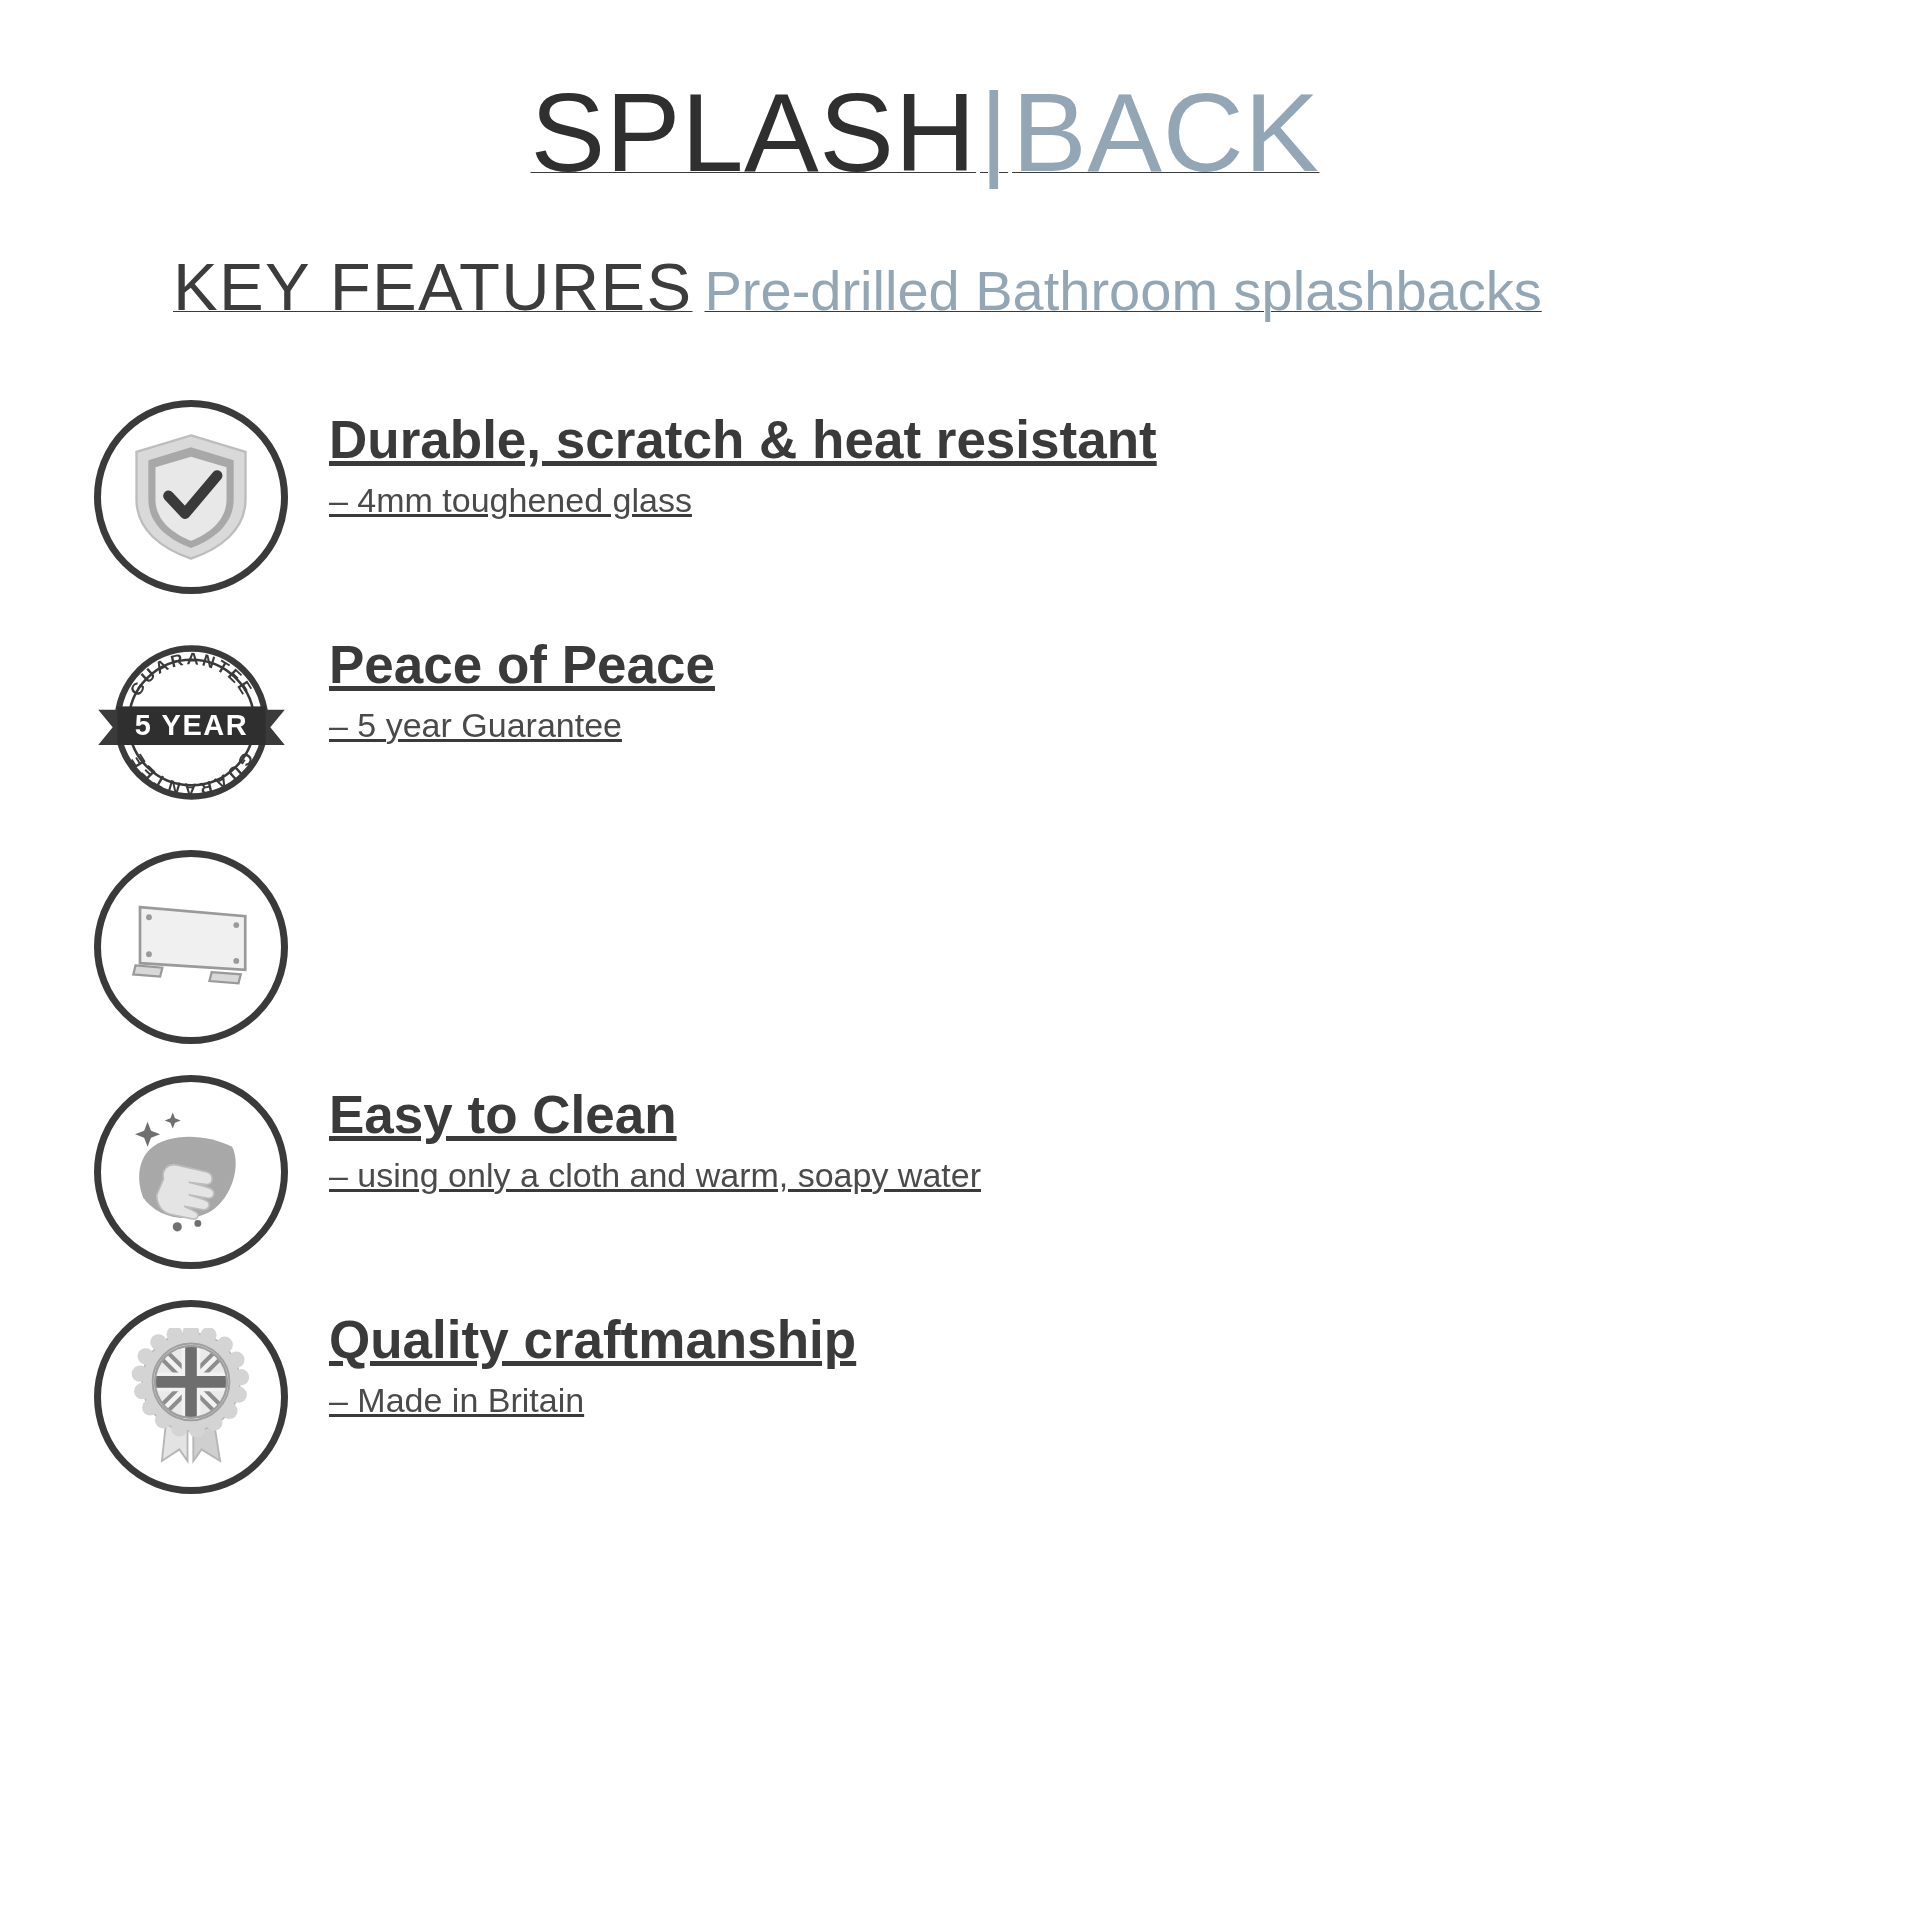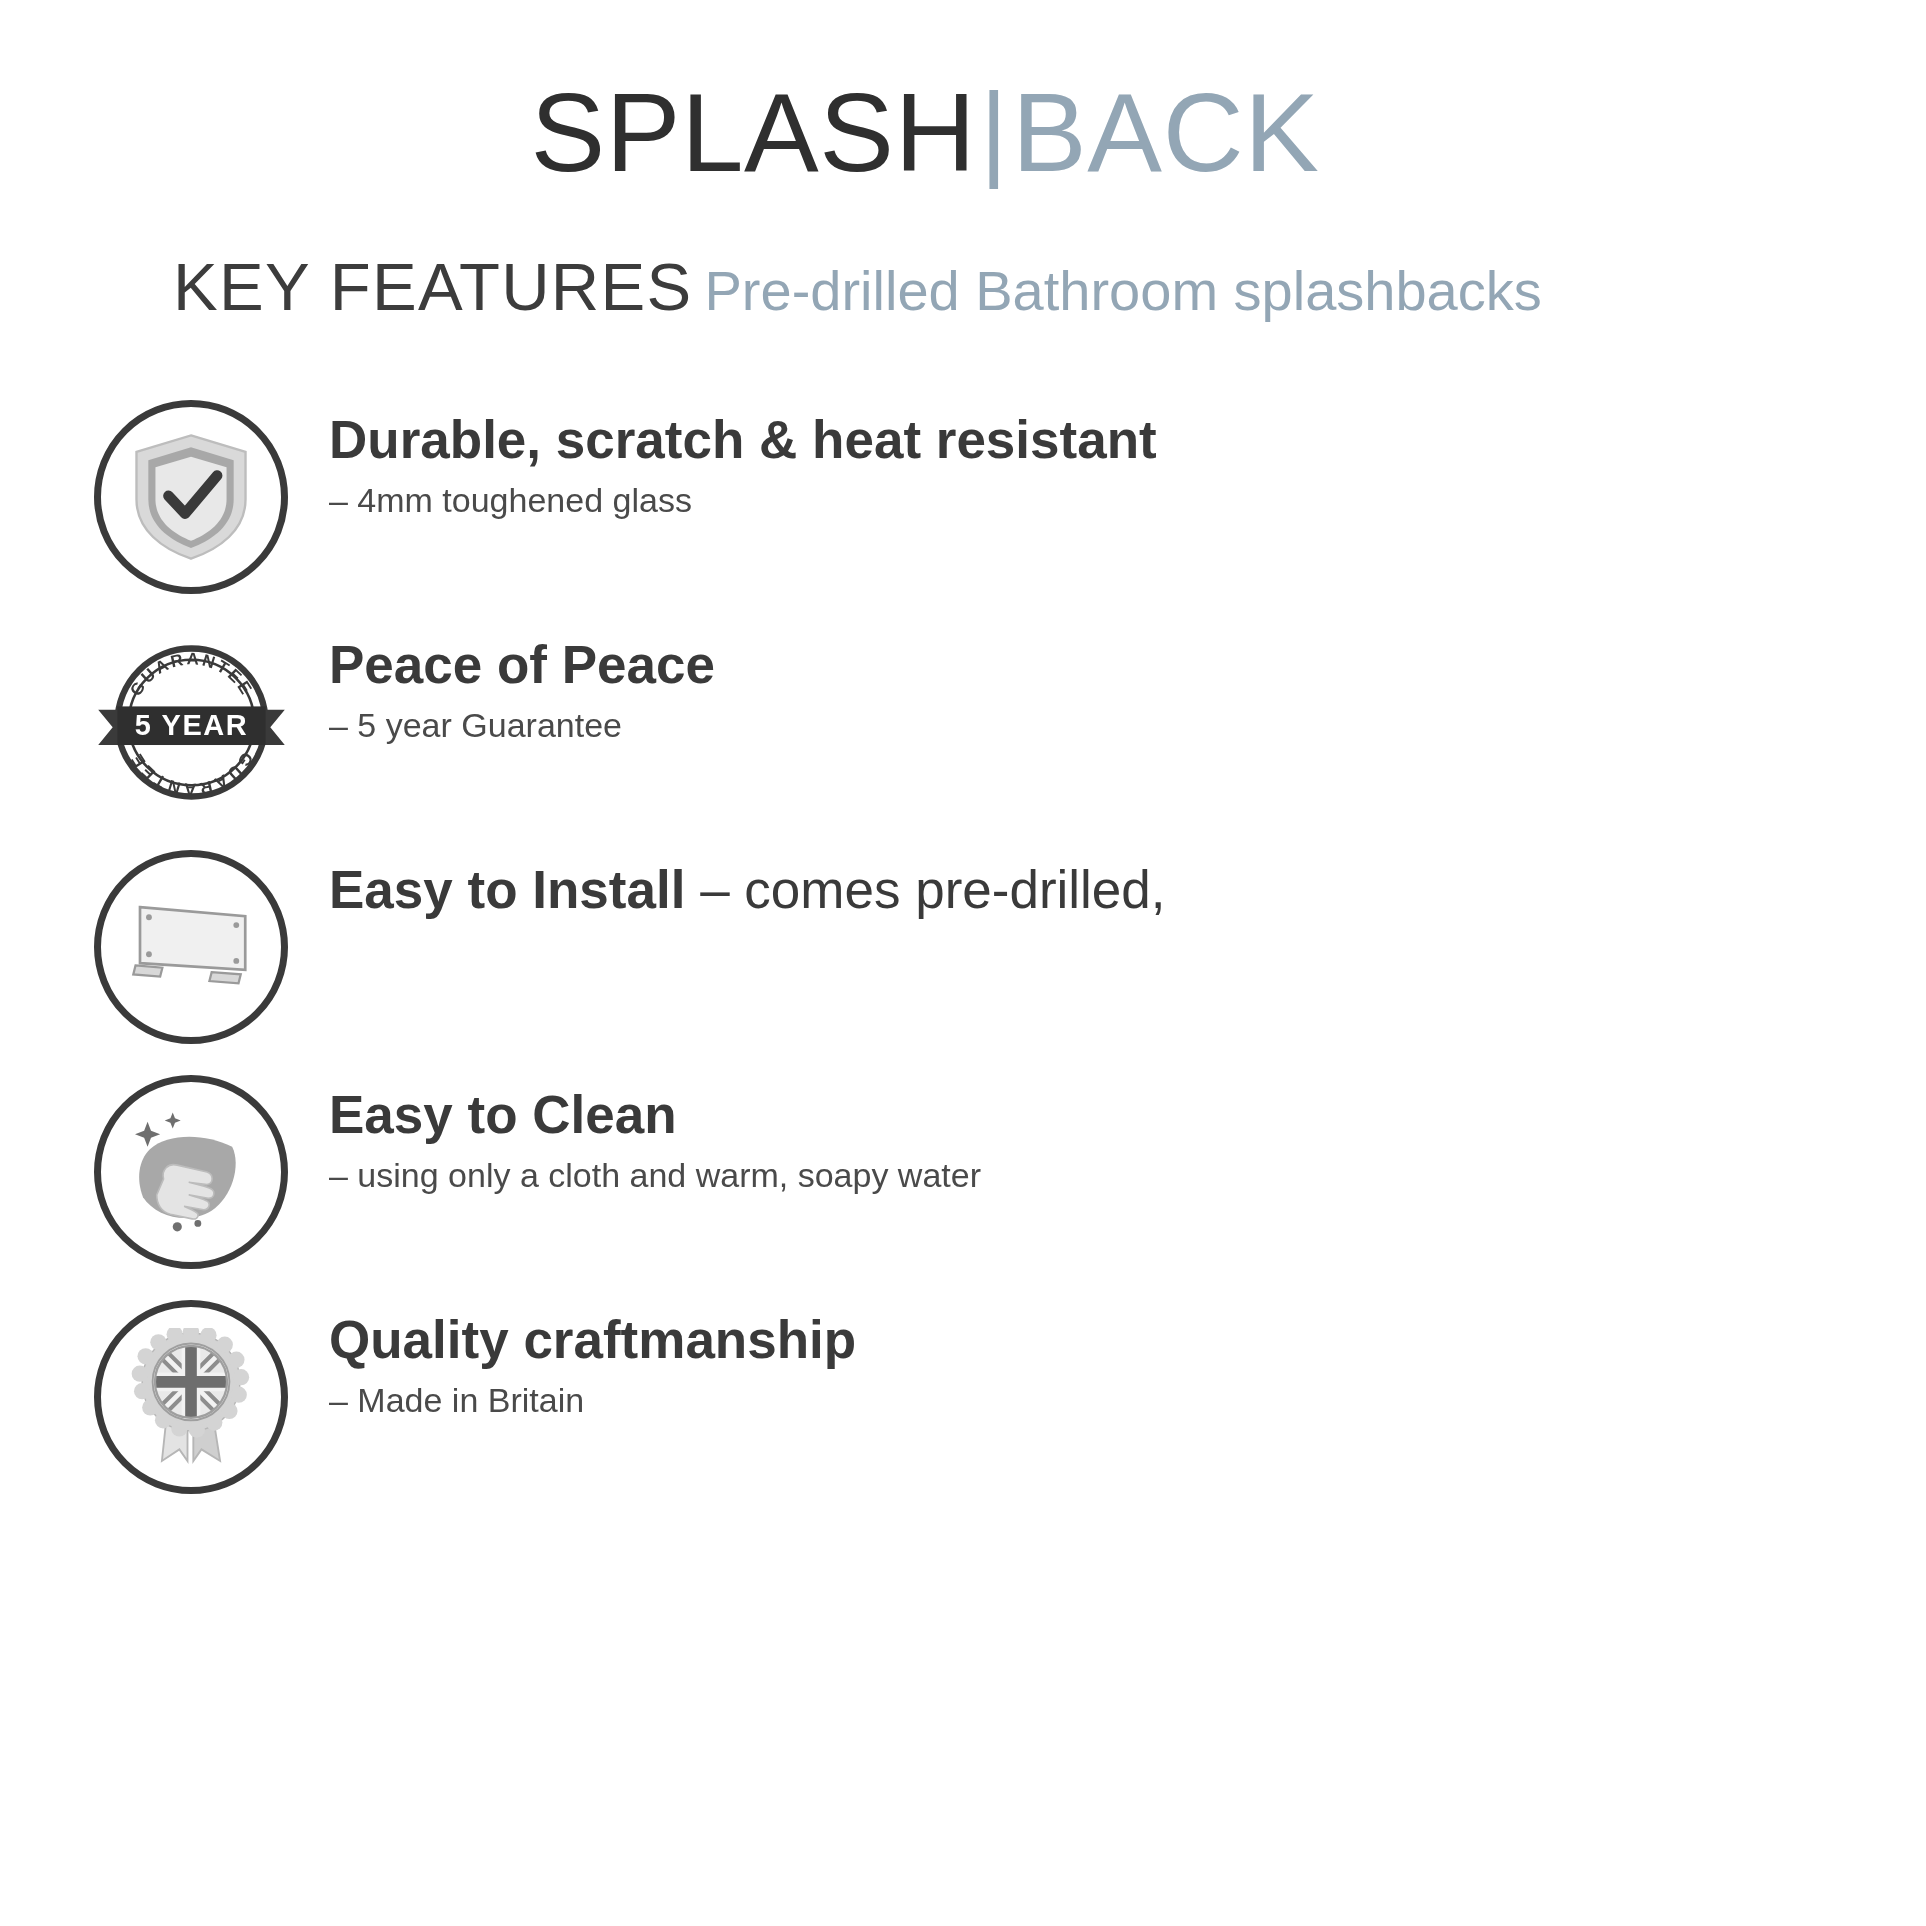--- a/index.html
+++ b/index.html
@@ -12,20 +12,21 @@
     height: 1926px;
     font-family: "Liberation Sans", sans-serif;
     color: #3a3a3a;
     overflow: hidden;
   }
   .page {
     position: relative;
     width: 1850px;
     height: 1926px;
     box-sizing: border-box;
+    text-decoration: underline;
   }
 
   
   .brand {
     text-align: center;
     padding-top: 77px;
     line-height: 1;
     white-space: nowrap;
   }
   .brand span {
@@ -195,21 +196,20 @@
             <circle cx="22" cy="19" r="2.6" fill="#9a9a9a"></circle>
             <circle cx="100" cy="26" r="2.6" fill="#9a9a9a"></circle>
             <circle cx="22" cy="52" r="2.6" fill="#9a9a9a"></circle>
             <circle cx="100" cy="58" r="2.6" fill="#9a9a9a"></circle>
             <path d="M10 62 L34 64 L32 72 L8 70 Z" fill="#d8d8d8" stroke="#9a9a9a" stroke-width="2"></path>
             <path d="M78 68 L104 70 L102 78 L76 76 Z" fill="#d8d8d8" stroke="#9a9a9a" stroke-width="2"></path>
           </svg>
         </div>
       </div>
       <div class="f-text">
-        <div class="f-head nowrap"><span>Easy to Install</span><span class="f-head-rest"> – comes pre-drilled,</span></div>
       </div>
     </div>
 
     <div class="feature">
       <div class="icon-wrap">
         <div class="circle">
           <svg width="138" height="128" viewBox="0 0 120 112">
 
             <path d="M22 12 l3 8 8 3 -8 3 -3 8 -3 -8 -8 -3 8 -3 z" fill="#6f6f6f"></path>
             <path d="M44 4 l2 5 5 2 -5 2 -2 5 -2 -5 -5 -2 5 -2 z" fill="#6f6f6f"></path>

